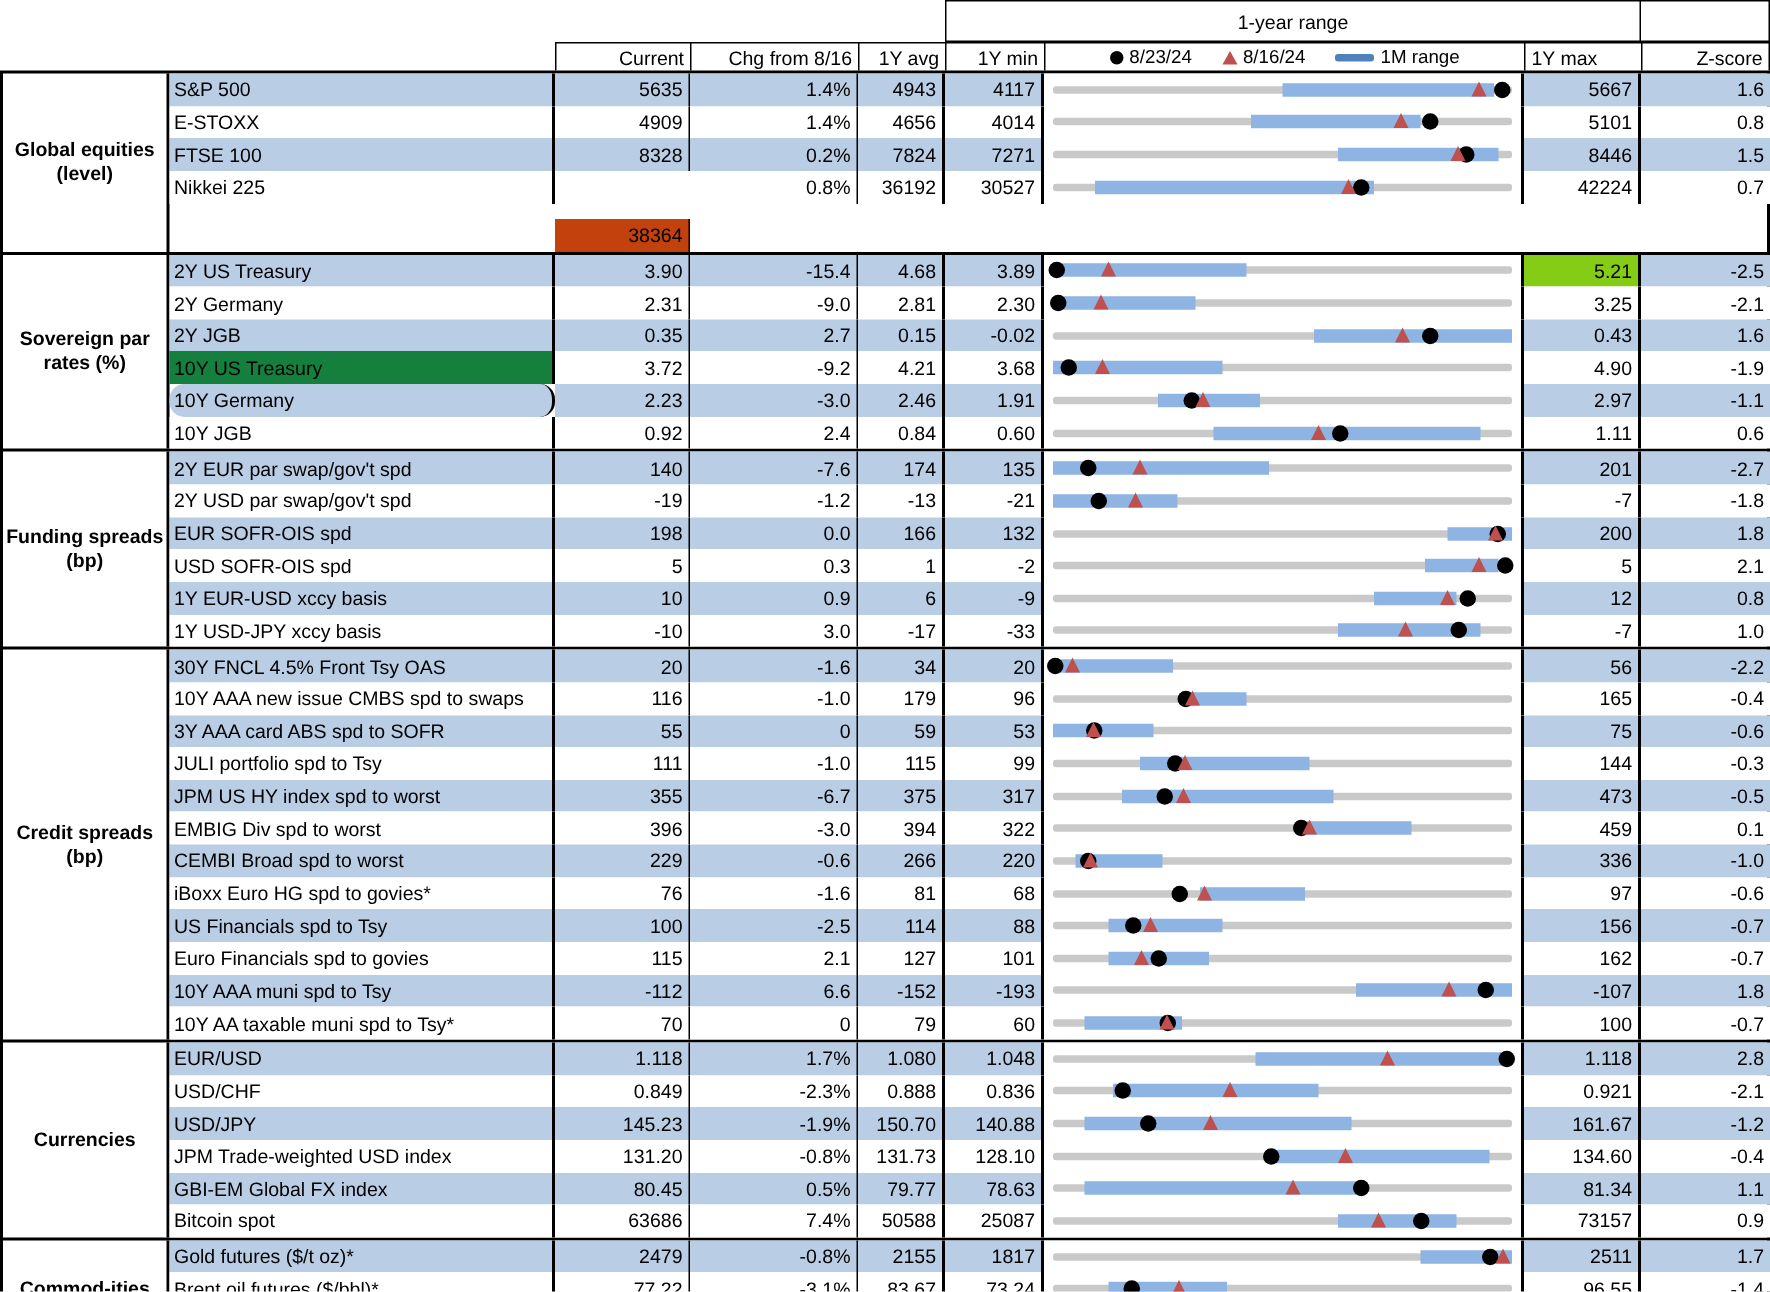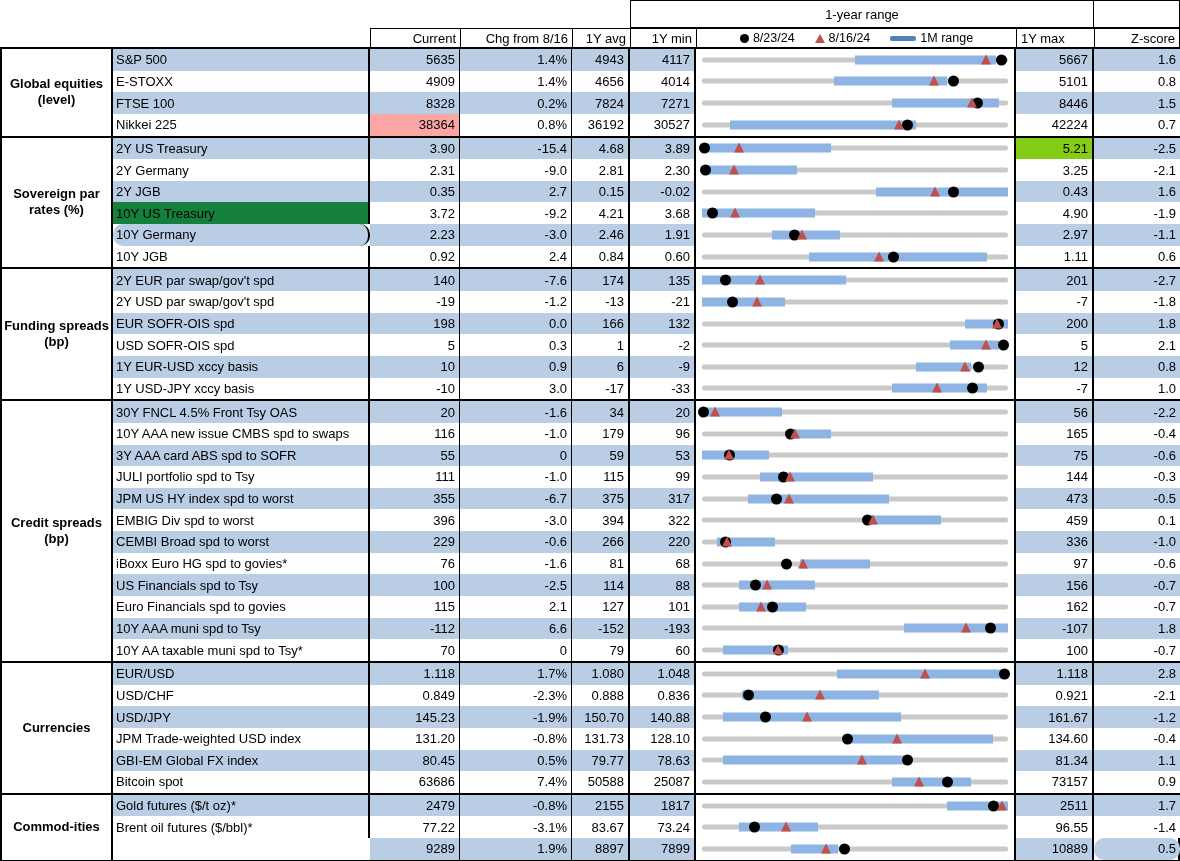--- a/index.html
+++ b/index.html
@@ -130,21 +130,21 @@
           <div class="chart-inner">
             <div class="track"></div>
             <div class="mbar" style="left: 62%; width: 35%;"></div>
             <div class="mdot" style="left: calc(90% - 5.5px);"></div>
             <div class="mtri" style="left: calc(88.5% - 5.5px);"></div>
           </div>
         </div>
         <div class="cell num c-max" style="grid-area: 3 / 8; background: rgb(185, 205, 229);">8446</div>
         <div class="cell num c-z" style="grid-area: 3 / 9; background: rgb(185, 205, 229);">1.5</div>
         <div class="cell c-name" style="grid-area: 4 / 2; background: rgb(255, 255, 255);">Nikkei 225</div>
-        <div class="cell num c-cur" style="grid-area: 4 / 3; background: #fca5a5;">38364</div>
+        <div class="cell num c-cur" style="grid-area: 4 / 3; background: #c2410c; margin-top: 32px;">38364</div>
         <div class="cell num c-chg" style="grid-area: 4 / 4; background: rgb(255, 255, 255);">0.8%</div>
         <div class="cell num c-avg" style="grid-area: 4 / 5; background: rgb(255, 255, 255);">36192</div>
         <div class="cell num c-min" style="grid-area: 4 / 6; background: rgb(255, 255, 255);">30527</div>
         <div class="cell c-chart" style="grid-area: 4 / 7;">
           <div class="chart-inner">
             <div class="track"></div>
             <div class="mbar" style="left: 9%; width: 61%;"></div>
             <div class="mdot" style="left: calc(67% - 5.5px);"></div>
             <div class="mtri" style="left: calc(64.4% - 5.5px);"></div>
           </div>

